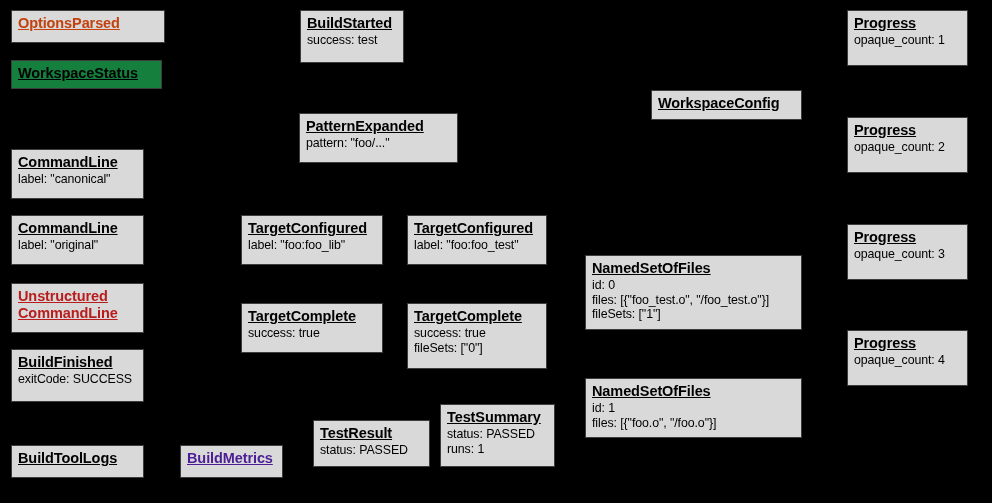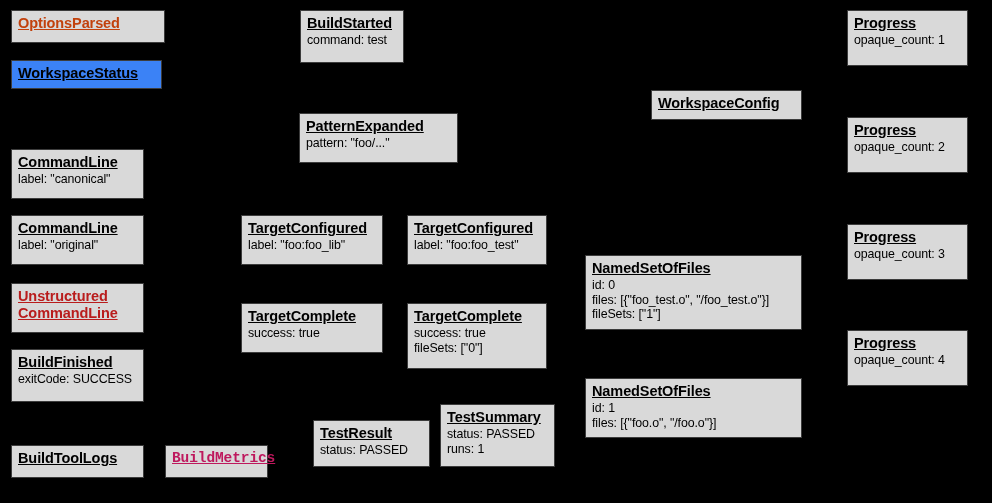--- a/index.html
+++ b/index.html
@@ -51,21 +51,21 @@
     margin-bottom: 0;
   }
 </style>
 </head>
 <body>
 
 <div id="canvas" style="width: 992px; height: 503px; background: rgb(0, 0, 0);">
     <div class="node title-only" style="left: 11px; top: 10px; width: 154px; height: 33px; background: rgb(217, 217, 217); border-color: rgb(60, 60, 60); color: #c2410c;">
       <span class="node-title">OptionsParsed</span>
     </div>
-    <div class="node title-only" style="left: 11px; top: 60px; width: 151px; height: 29px; background: #3b82f6; border-color: rgb(60, 60, 60); color: rgb(0, 0, 0);">
+    <div class="node title-only" style="left: 11px; top: 60px; width: 151px; height: 29px; background: #15803d; border-color: rgb(60, 60, 60); color: rgb(0, 0, 0);">
       <span class="node-title">WorkspaceStatus</span>
     </div>
     <div class="node" style="left: 11px; top: 149px; width: 133px; height: 50px; background: rgb(217, 217, 217); border-color: rgb(60, 60, 60); color: rgb(0, 0, 0);">
       <span class="node-title">CommandLine</span>
       <span class="node-fields">
         <span class="node-field">label: "canonical"</span>
       </span>
     </div>
     <div class="node" style="left: 11px; top: 215px; width: 133px; height: 50px; background: rgb(217, 217, 217); border-color: rgb(60, 60, 60); color: rgb(0, 0, 0);">
       <span class="node-title">CommandLine</span>
@@ -78,27 +78,27 @@
     </div>
     <div class="node" style="left: 11px; top: 349px; width: 133px; height: 53px; background: rgb(217, 217, 217); border-color: rgb(60, 60, 60); color: rgb(0, 0, 0);">
       <span class="node-title">BuildFinished</span>
       <span class="node-fields">
         <span class="node-field">exitCode: SUCCESS</span>
       </span>
     </div>
     <div class="node title-only" style="left: 11px; top: 445px; width: 133px; height: 33px; background: rgb(217, 217, 217); border-color: rgb(60, 60, 60); color: rgb(0, 0, 0);">
       <span class="node-title">BuildToolLogs</span>
     </div>
-    <div class="node title-only" style="left: 165px; top: 445px; width: 103px; height: 33px; background: rgb(217, 217, 217); border-color: rgb(60, 60, 60); color: #be185d; font-family: Liberation Mono, monospace;">
+    <div class="node title-only" style="left: 180px; top: 445px; width: 103px; height: 33px; background: rgb(217, 217, 217); border-color: rgb(60, 60, 60); color: #4c1d95;">
       <span class="node-title">BuildMetrics</span>
     </div>
     <div class="node" style="left: 300px; top: 10px; width: 104px; height: 53px; background: rgb(217, 217, 217); border-color: rgb(60, 60, 60); color: rgb(0, 0, 0);">
       <span class="node-title">BuildStarted</span>
       <span class="node-fields">
-        <span class="node-field">command: test</span>
+        <span class="node-field">success: test</span>
       </span>
     </div>
     <div class="node" style="left: 299px; top: 113px; width: 159px; height: 50px; background: rgb(217, 217, 217); border-color: rgb(60, 60, 60); color: rgb(0, 0, 0);">
       <span class="node-title">PatternExpanded</span>
       <span class="node-fields">
         <span class="node-field">pattern: "foo/..."</span>
       </span>
     </div>
     <div class="node" style="left: 241px; top: 215px; width: 142px; height: 50px; background: rgb(217, 217, 217); border-color: rgb(60, 60, 60); color: rgb(0, 0, 0);">
       <span class="node-title">TargetConfigured</span>

